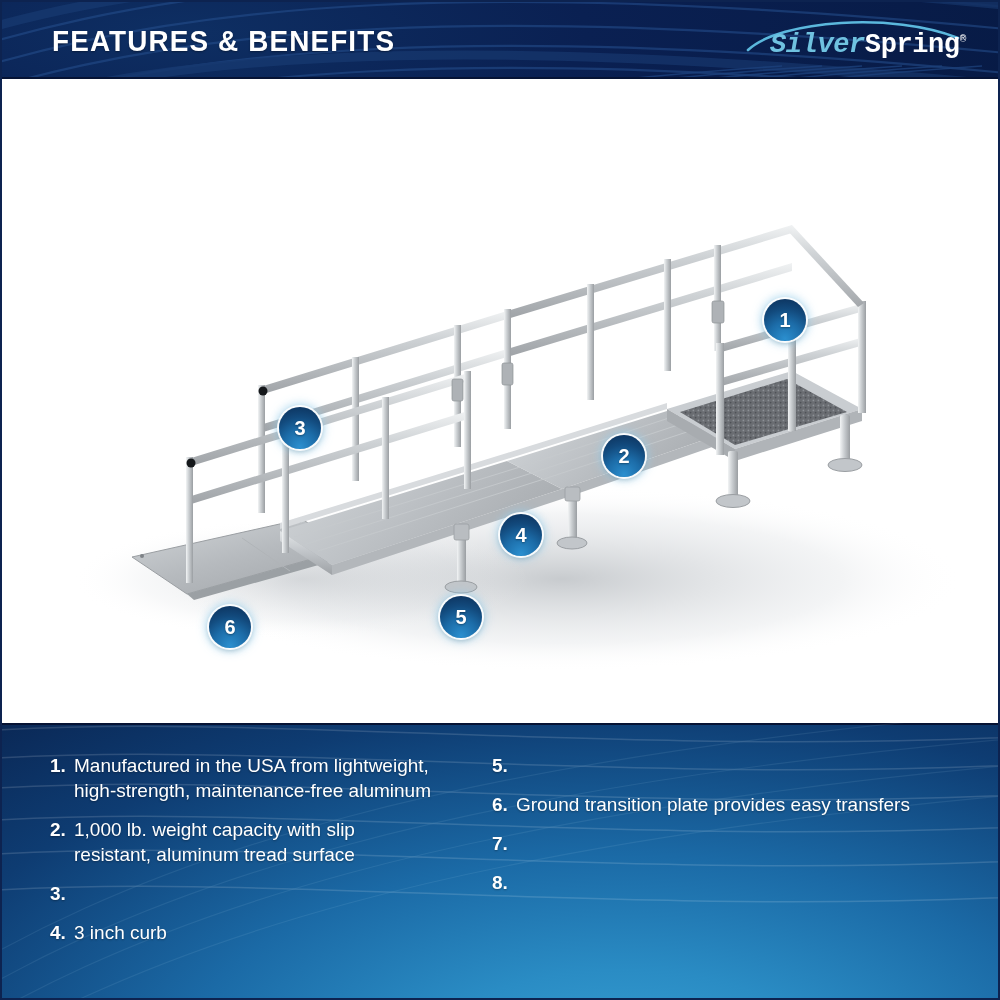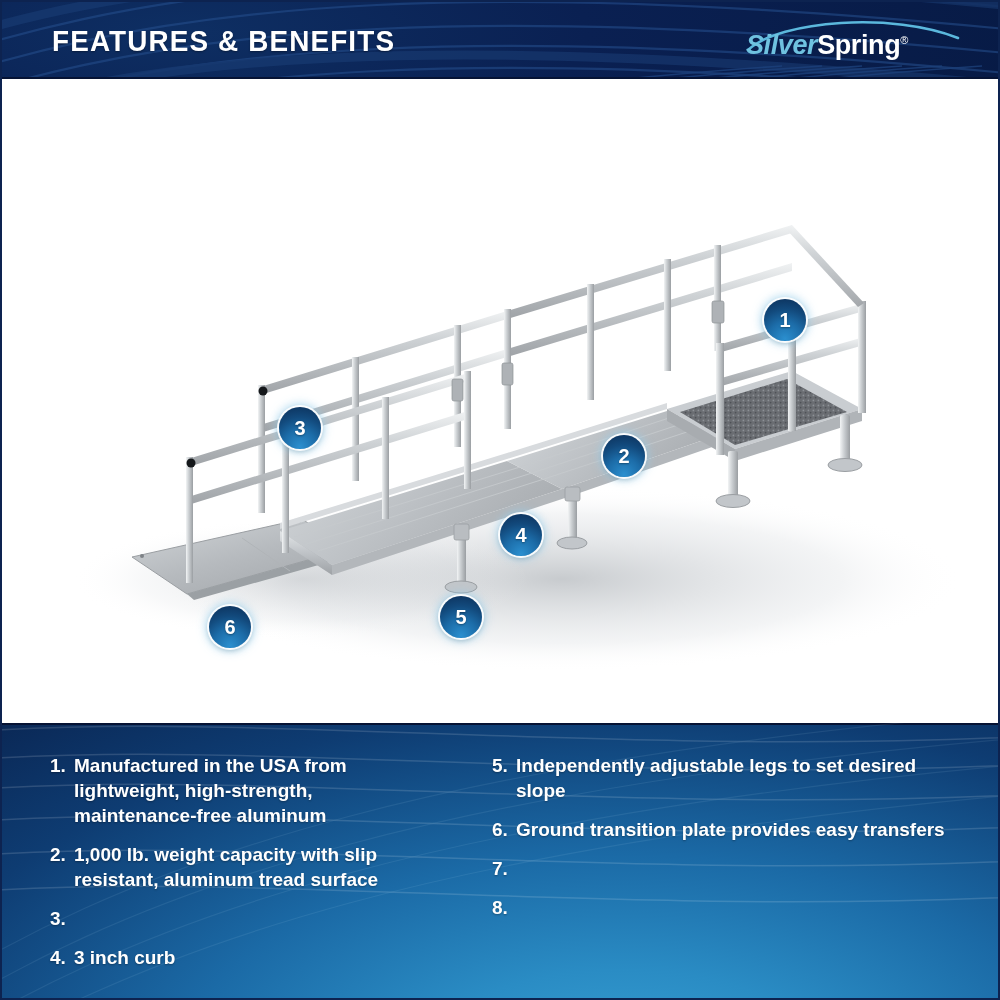--- a/index.html
+++ b/index.html
@@ -40,23 +40,23 @@
     white-space:nowrap;
     text-shadow:0 1px 2px rgba(0,0,0,.35);
   }
 
   
   #logo{
     position:absolute;right:38px;top:16px;width:220px;height:50px;
   }
   #logo .logo-arc{position:absolute;left:0;top:0;width:220px;height:34px;}
   #logo .logo-text{
-    position:absolute;left:2px;top:12px;width:210px;
+    position:absolute;left:26px;top:12px;width:210px;
     font-size:27px;font-weight:bold;white-space:nowrap;
-    font-family:Liberation Sans, sans-serif;
+    font-family:Liberation Mono, monospace;
     letter-spacing:-.4px;
   }
   #logo .w-silver{color:#6fc2e0;font-style:italic;}
   #logo .w-spring{color:#ffffff;}
   #logo .w-reg{color:#ffffff;font-size:11px;vertical-align:super;font-weight:normal;}
 
   
   #stage{
     position:absolute;left:0;top:77px;width:1000px;height:644px;
     background:#ffffff;overflow:hidden;
@@ -103,21 +103,21 @@
     display:flex;align-items:flex-start;
     margin-bottom:14px;
     color:#ffffff;
   }
   .feat-num{
     flex:0 0 auto;min-width:24px;
     font-size:19px;font-weight:bold;line-height:25px;
     text-shadow:0 1px 2px rgba(0,0,0,.32);
   }
   .feat-txt{
-    font-size:19px;font-weight:bold;line-height:25px;
+    font-size:19px;font-weight:normal;line-height:25px;
     text-shadow:0 1px 2px rgba(0,0,0,.32);
     max-width:360px;
   }
   .col-right .feat-txt{max-width:430px;}
 </style>
 </head>
 <body>
 
 <div id="page">
 
@@ -358,21 +358,20 @@
           <span class="feat-num">4.</span>
           <span class="feat-txt">3 inch curb</span>
         </div>
 
       </div>
 
       <div class="col col-right">
 
         <div class="feat">
           <span class="feat-num">5.</span>
-          <span class="feat-txt">Independently adjustable legs to set desired slope</span>
         </div>
         <div class="feat">
           <span class="feat-num">6.</span>
           <span class="feat-txt">Ground transition plate provides easy transfers</span>
         </div>
         <div class="feat">
           <span class="feat-num">7.</span>
         </div>
         <div class="feat">
           <span class="feat-num">8.</span>

